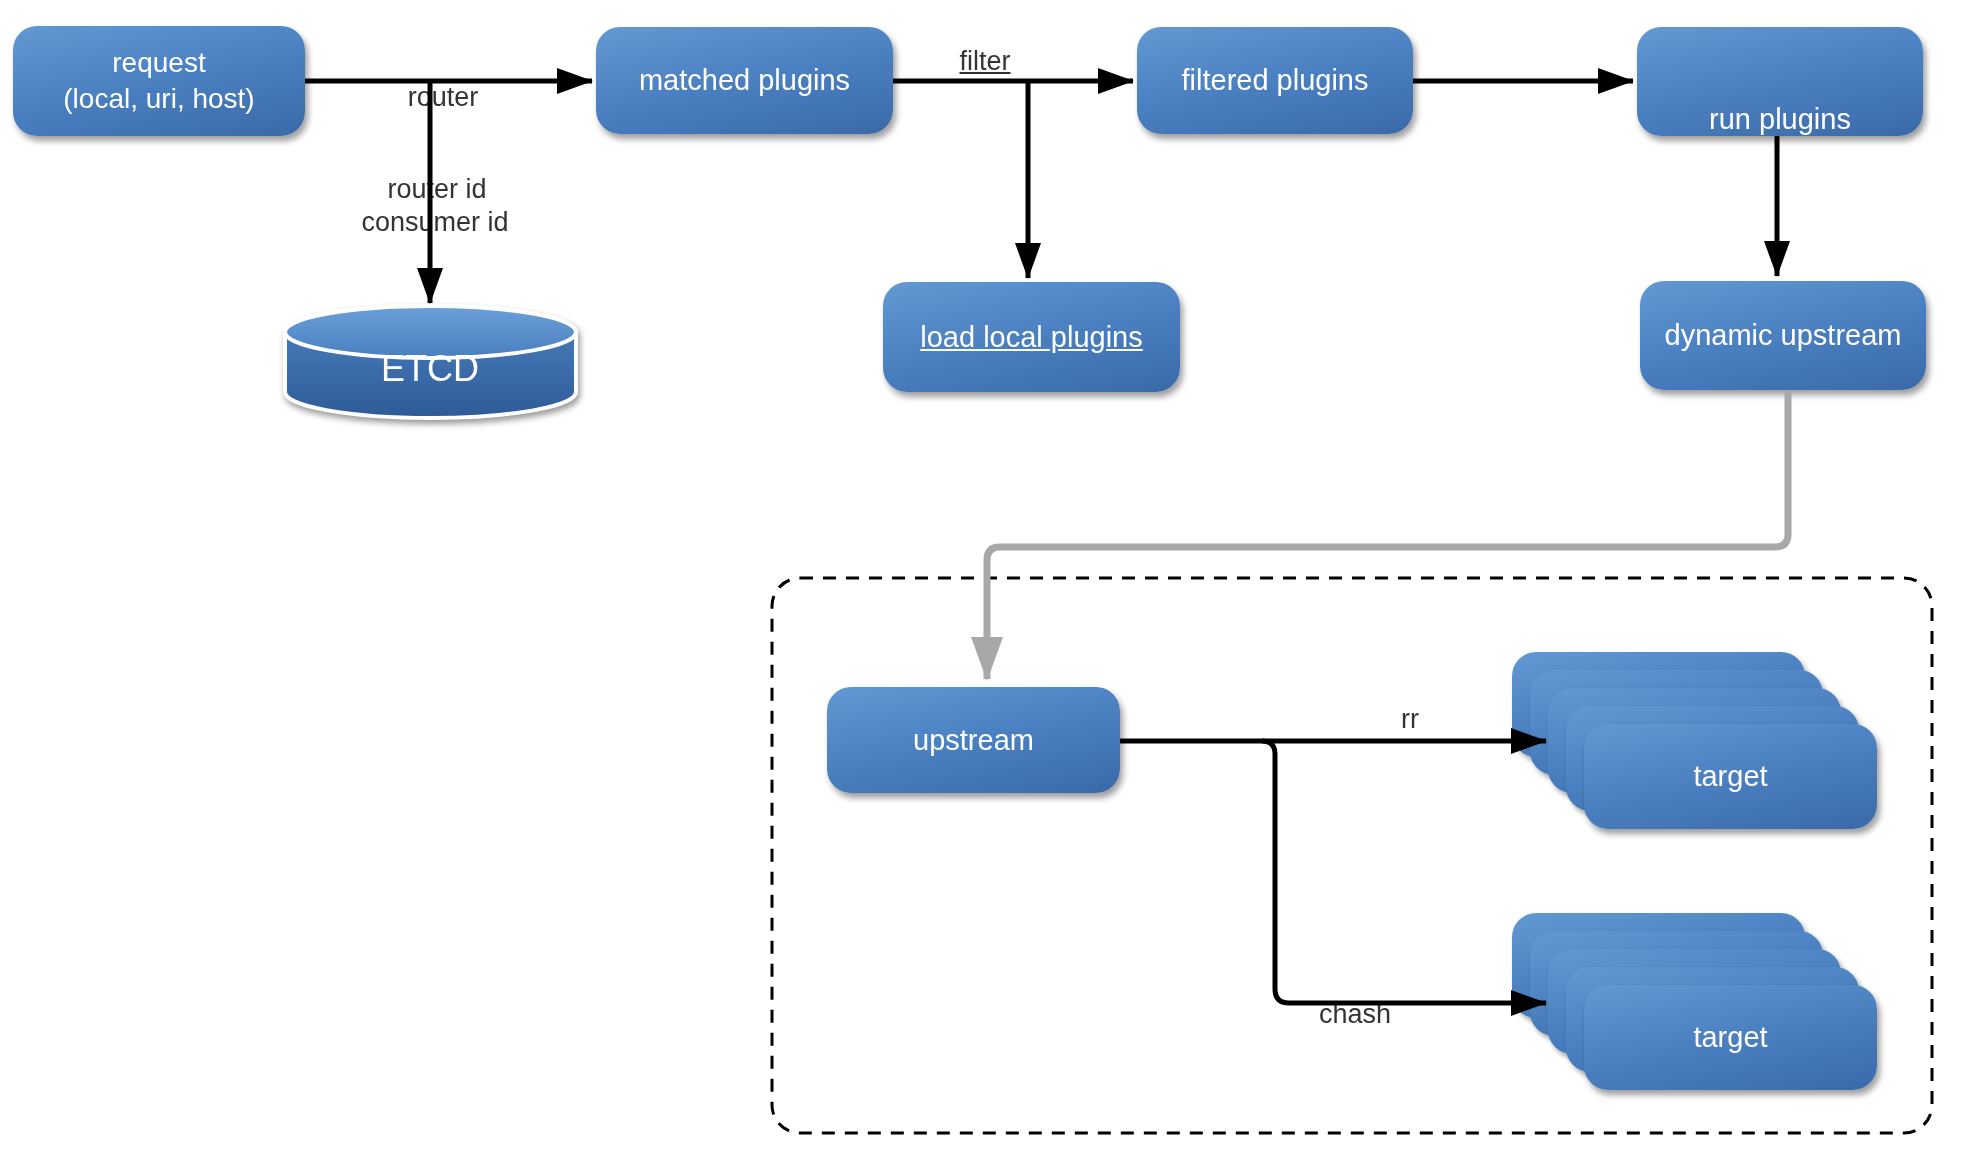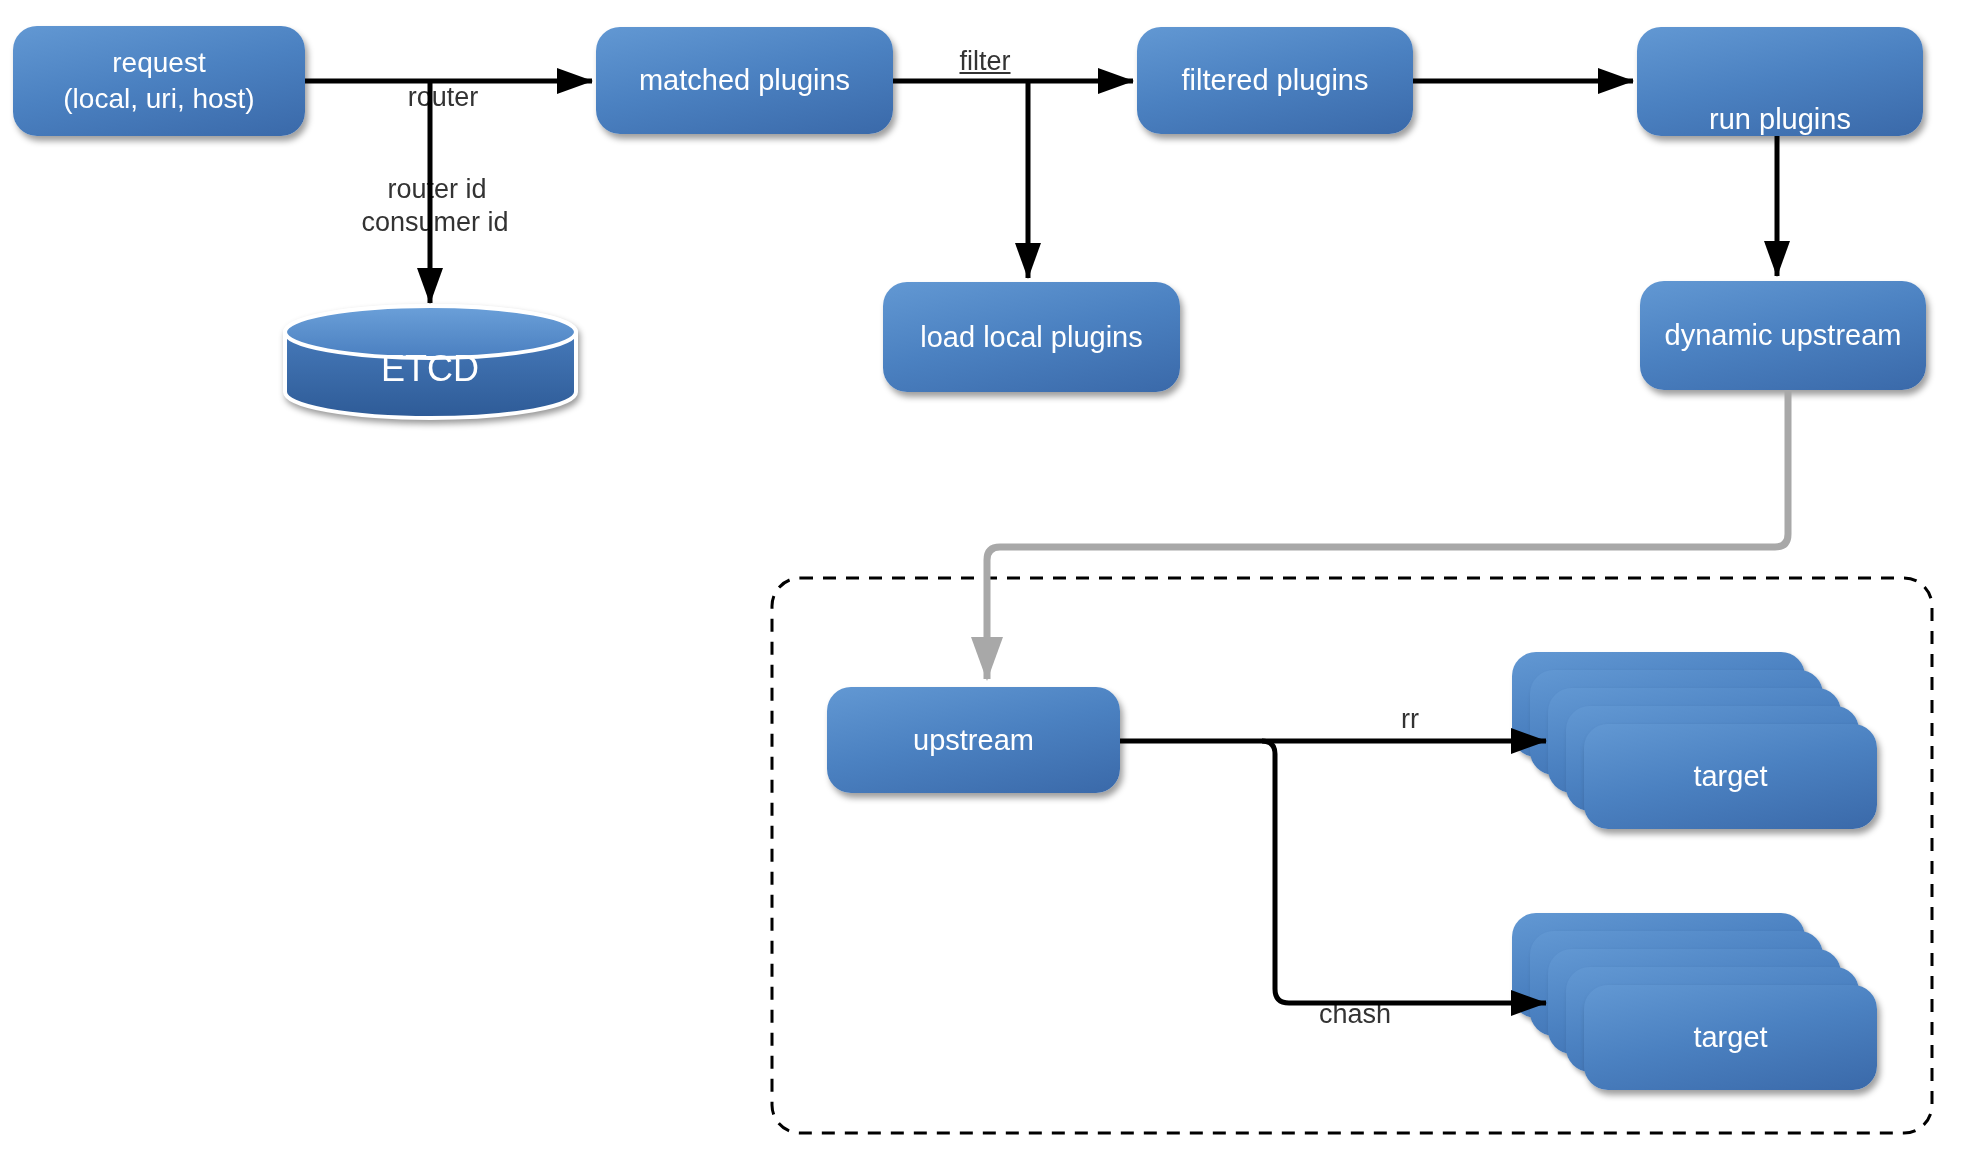--- a/index.html
+++ b/index.html
@@ -65,21 +65,21 @@
   </div>
 
   <div class="node" style="left:1137px;top:27px;width:276px;height:107px;">
     <span>filtered plugins</span>
   </div>
 
   <div class="node" style="left:1637px;top:27px;width:286px;height:109px;justify-content:flex-end;">
     <span>run plugins</span>
   </div>
 
-  <div class="node" style="left:883px;top:282px;width:297px;height:110px;">
+  <div class="node" style="left:883px;top:282px;width:297px;height:110px;text-decoration:underline;">
     <span>load local plugins</span>
   </div>
 
   <div class="node" style="left:1640px;top:281px;width:286px;height:109px;">
     <span>dynamic upstream</span>
   </div>
 
   <div class="node" style="left:827px;top:687px;width:293px;height:106px;">
     <span>upstream</span>
   </div>

